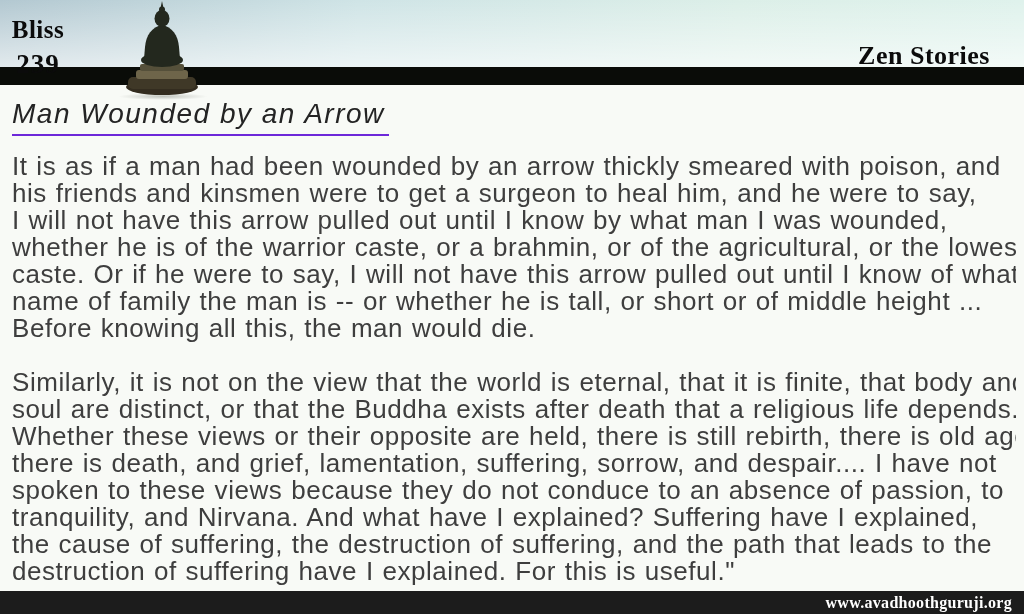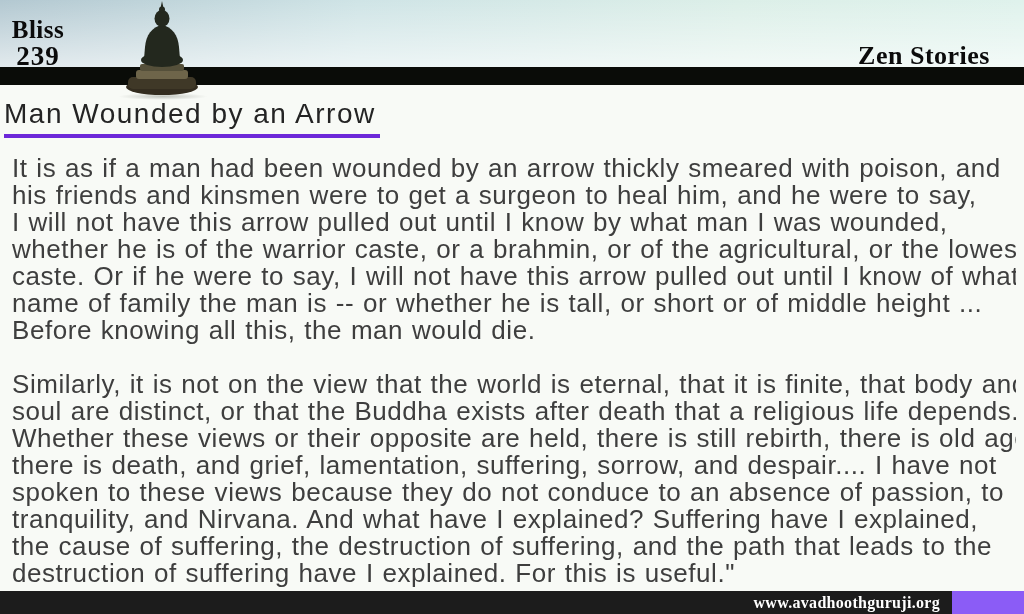--- a/index.html
+++ b/index.html
@@ -33,21 +33,21 @@
     top: 17px; left: 6px;
     width: 64px;
     text-align: center;
     font-family: "Liberation Serif", "DejaVu Serif", serif;
     font-weight: bold;
     color: #0b0b0b;
     line-height: 1.0;
     z-index: 3;
   }
   .series-name { font-size: 25px; letter-spacing: 0.5px; }
-  .issue-number { font-size: 27px; letter-spacing: 1px; margin-top: 1px; }
+  .issue-number { font-size: 27px; letter-spacing: 1px; margin-top: 9px; }
 
   .collection-title {
     position: absolute;
     top: 41px; right: 34px;
     font-family: "Liberation Serif", "DejaVu Serif", serif;
     font-weight: bold;
     font-size: 26px;
     color: #0b0b0b;
     letter-spacing: 0.5px;
     z-index: 3;
@@ -80,48 +80,49 @@
   
   .content {
     position: absolute;
     top: 85px; left: 0;
     width: 1024px;
     height: 506px;
     background: #f8faf6;
     padding: 0;
   }
   .article-title {
-    margin: 13px 0 0 4px;
+    margin: 13px 0 0 12px;
     display: inline-block;
+    font-style: italic;
     font-weight: normal;
     font-size: 28px;
     color: #242424;
     letter-spacing: 1.5px;
-    border-bottom: 4px solid #6d28d9;
+    border-bottom: 2px solid #6d28d9;
     padding: 0 4px 4px 0;
   }
   .paragraph {
     margin: 0 8px 0 12px;
     width: 1004px;
     font-size: 26px;
     line-height: 27px;
     letter-spacing: 0.55px;
     word-spacing: 1px;
     color: #3e3e3e;
     white-space: pre;
     overflow: hidden;
   }
   .paragraph.first { margin-top: 17px; }
   .paragraph.second { margin-top: 27px; }
 
   
   .footer {
     position: absolute;
     left: 0; bottom: 0;
-    width: 952px;
+    width: 1024px;
     height: 23px;
     background: #1c1c1c;
     z-index: 4;
   }
   .website-url {
     position: absolute;
     right: 12px; top: 0;
     height: 23px;
     line-height: 23px;
     font-family: "Liberation Serif", "DejaVu Serif", serif;

